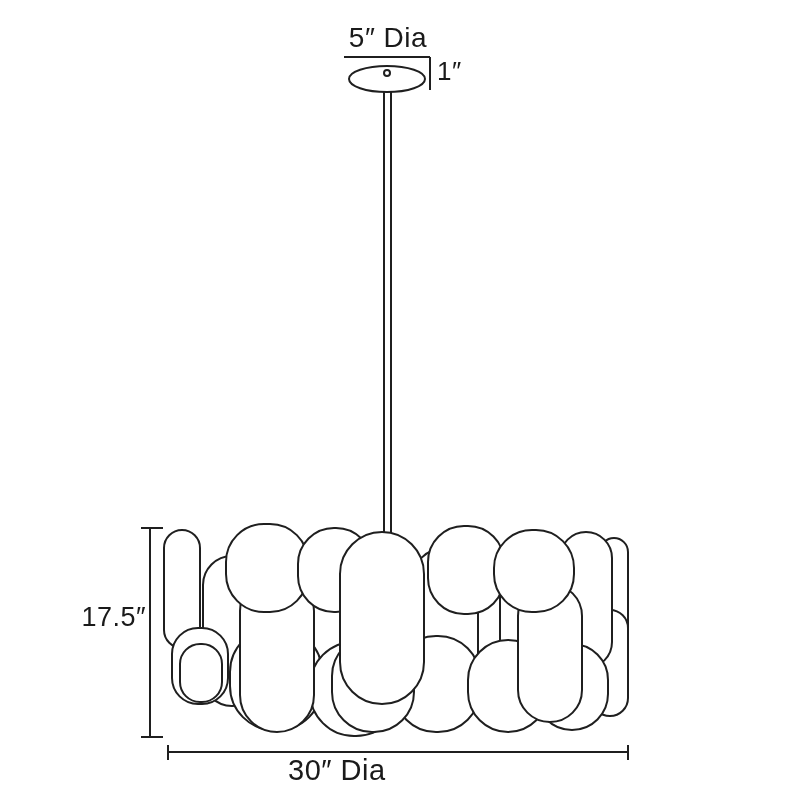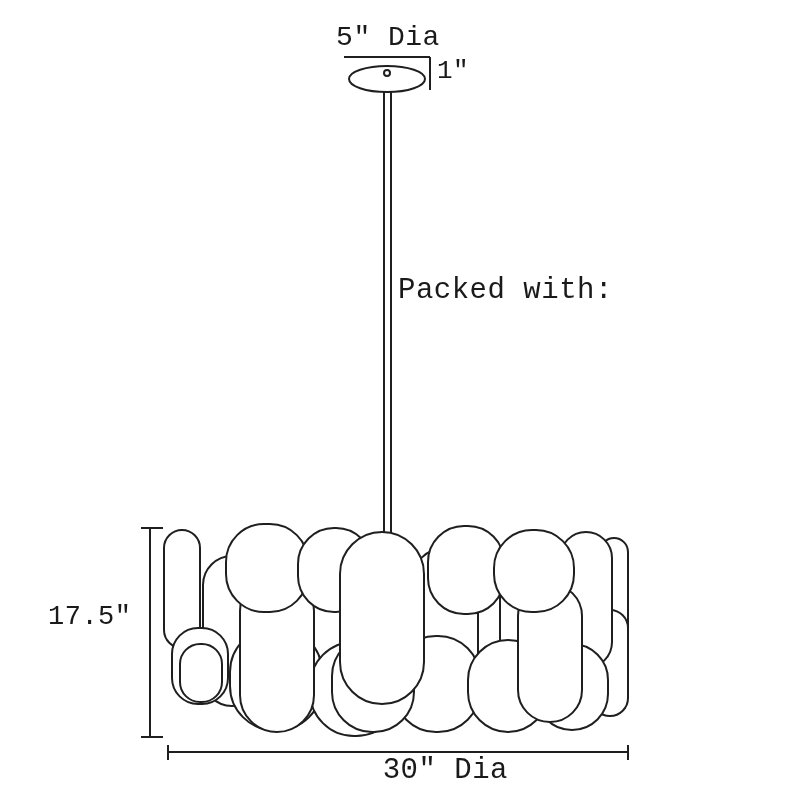--- a/index.html
+++ b/index.html
@@ -5,40 +5,40 @@
   :root{
     --background:#ffffff;
     --line-color:#1f1f1f;
     --text-color:#1a1a1a;
   }
   html,body{margin:0;padding:0;background:var(--background);}
   .stage{
     position:relative;
     width:800px;height:800px;
     background:var(--background);
-    font-family:Liberation Mono, monospace;
+    font-family:Liberation Sans, sans-serif;
     color:var(--text-color);
     overflow:hidden;
   }
   svg{position:absolute;left:0;top:0;}
   .ln{fill:none;stroke:var(--line-color);stroke-width:2;stroke-linecap:butt;}
   .pb{fill:#ffffff;stroke:var(--line-color);stroke-width:2;stroke-linejoin:round;}
   .label{
     position:absolute;
     line-height:1.15;
     letter-spacing:0.5px;
     white-space:nowrap;
     color:var(--text-color);
   }
   .lbl-canopy-dia{left:290px;top:22px;width:196px;text-align:center;font-size:28px;}
   .lbl-canopy-h{left:437px;top:57px;font-size:26px;}
   .lbl-packed-title{left:398px;top:274px;font-size:29px;}
   .lbl-packed-items{left:398px;top:312px;font-size:29px;}
-  .lbl-height{left:48px;top:602px;width:98px;font-size:27px;}
-  .lbl-dia{left:288px;top:754px;width:220px;text-align:right;font-size:29px;}
+  .lbl-height{left:48px;top:602px;width:98px;text-align:right;font-size:27px;}
+  .lbl-dia{left:288px;top:754px;width:220px;text-align:left;font-size:29px;}
 </style>
 </head>
 <body>
 
 <div class="stage">
 
   <svg width="800" height="800" viewBox="0 0 800 800">
 
     <g>
       <line class="ln" x1="344" y1="57" x2="430" y2="57"></line>
@@ -98,17 +98,16 @@
     <g>
       <line class="ln" x1="168" y1="752" x2="628" y2="752"></line>
       <line class="ln" x1="168" y1="745" x2="168" y2="760"></line>
       <line class="ln" x1="628" y1="745" x2="628" y2="760"></line>
     </g>
 
   </svg>
 
   <div class="label lbl-canopy-dia">5″ Dia</div>
   <div class="label lbl-canopy-h">1″</div>
-  <div class="label lbl-packed-title">Packed with:</div>
   <div class="label lbl-height">17.5″</div>
   <div class="label lbl-dia">30″ Dia</div>
 
 </div>
 
 </body></html>

